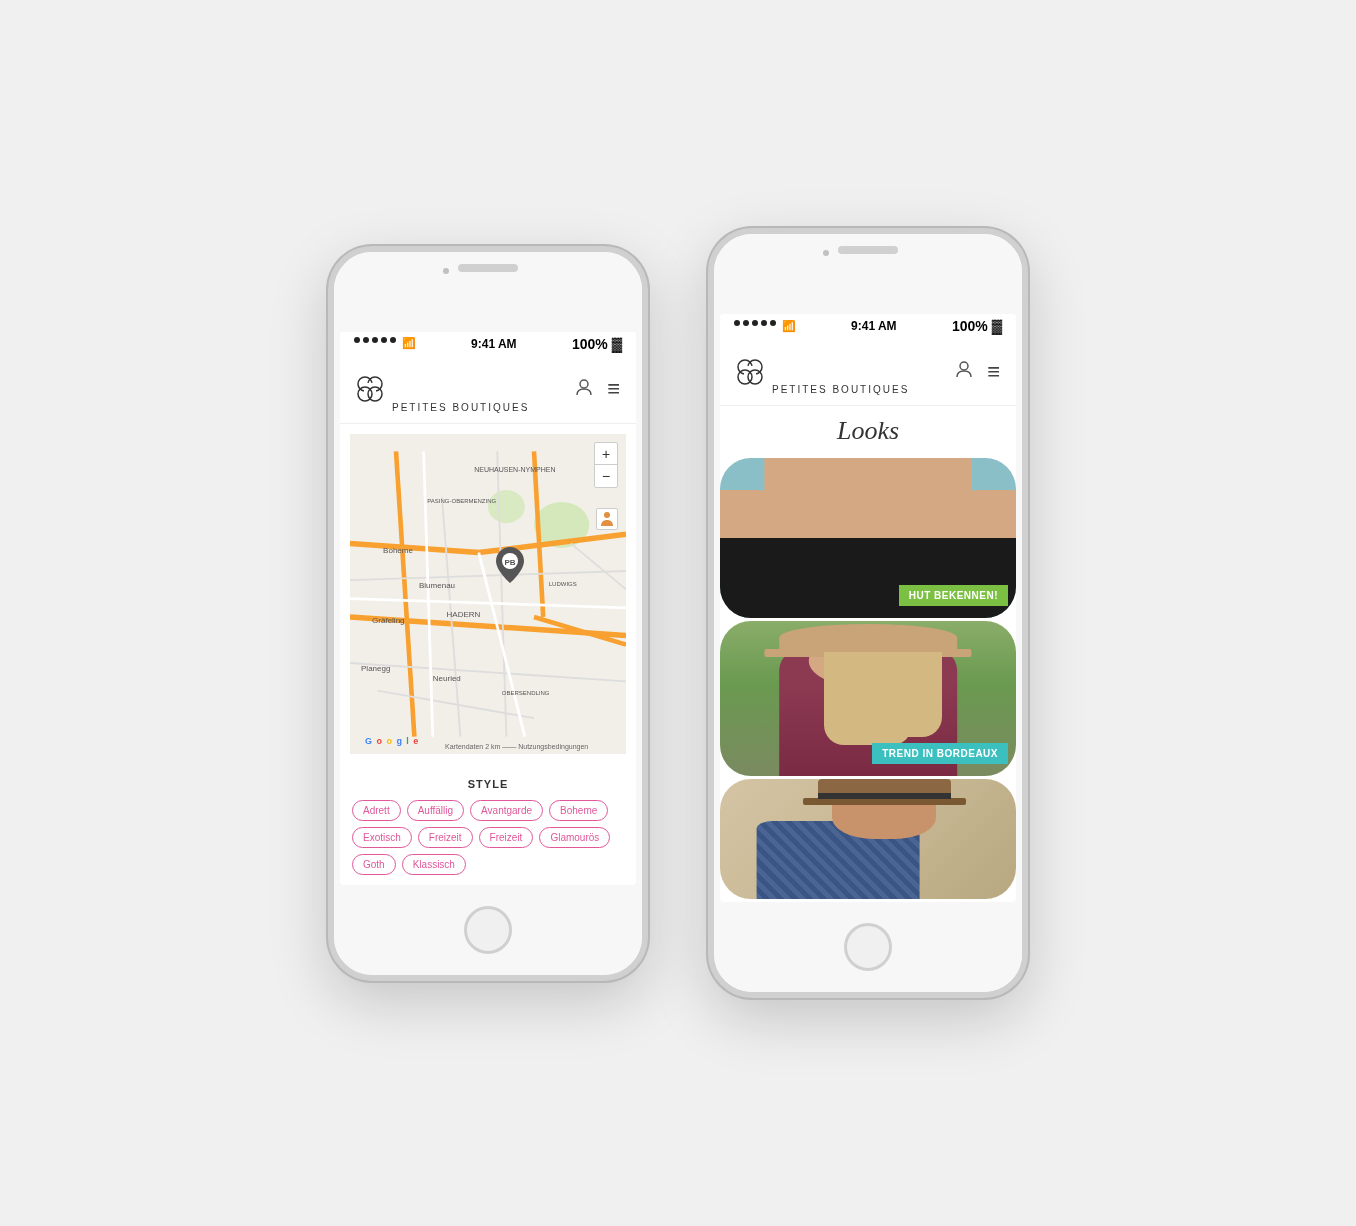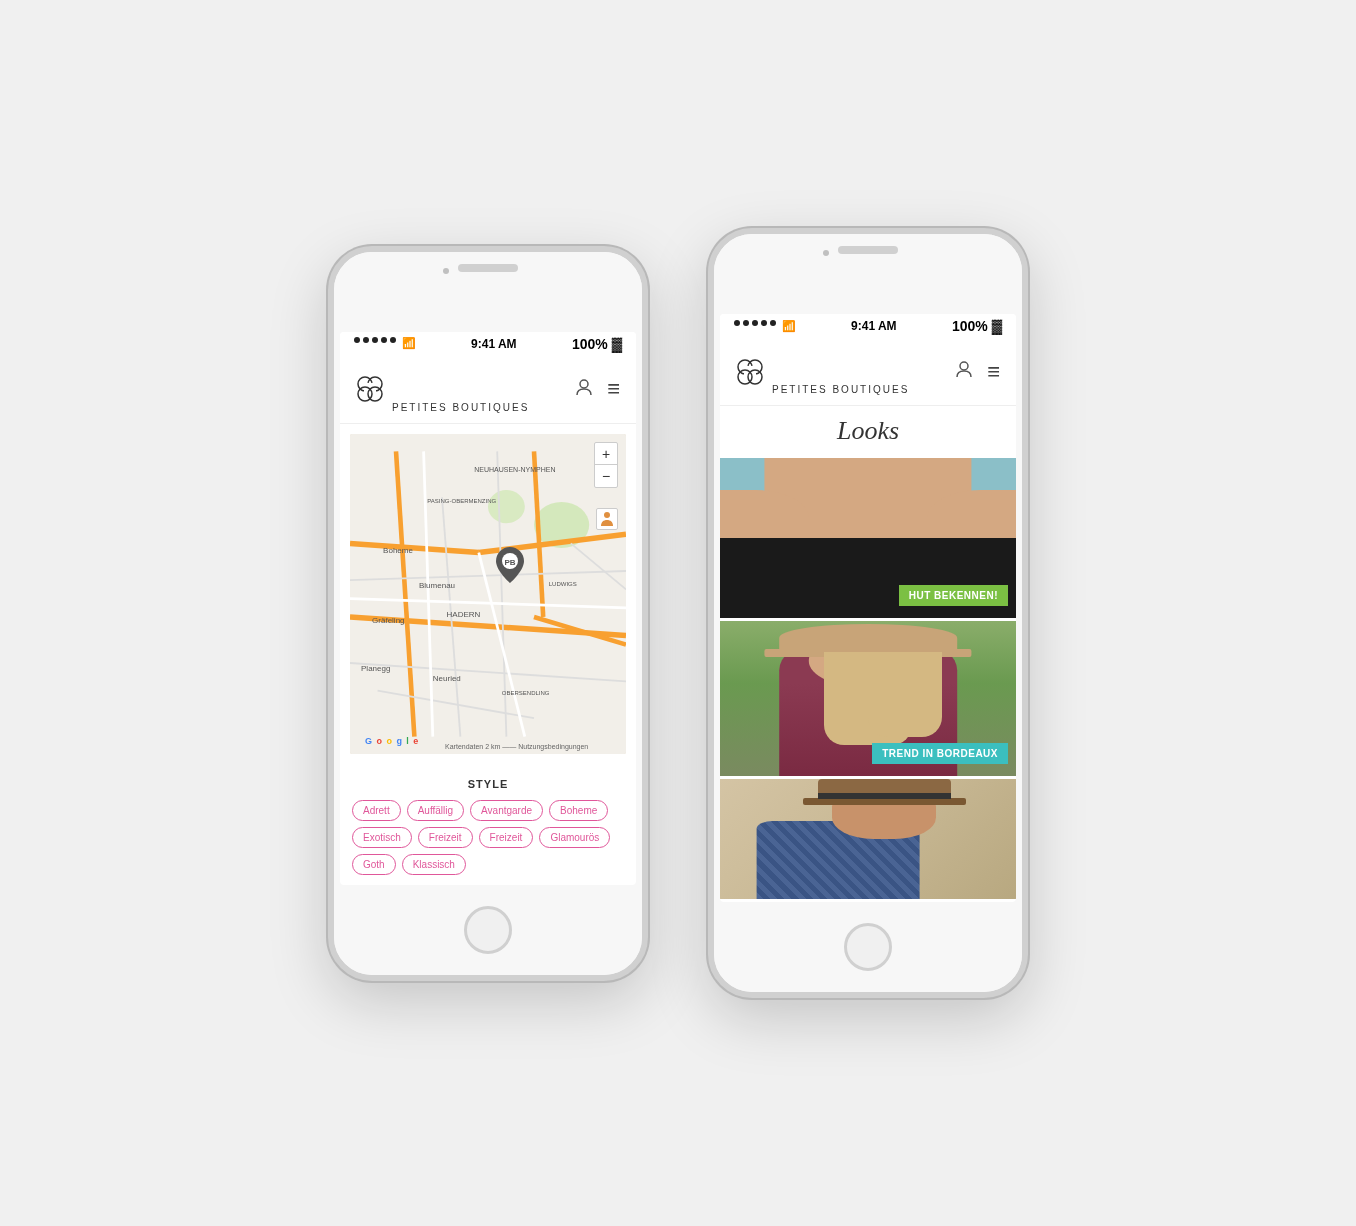--- a/index.html
+++ b/index.html
@@ -254,20 +254,21 @@
       font-style: italic;
       font-weight: 300;
       color: #333;
       margin-bottom: 12px;
       font-family: Georgia, serif;
     }
     .looks-image {
       position: relative;
       margin: 0 0 3px 0;
       overflow: hidden;
+      border-radius: 31px;
     }
     .looks-image-placeholder {
       width: 100%;
       height: 160px;
       display: flex;
       align-items: center;
       justify-content: center;
       position: relative;
       overflow: hidden;
     }

